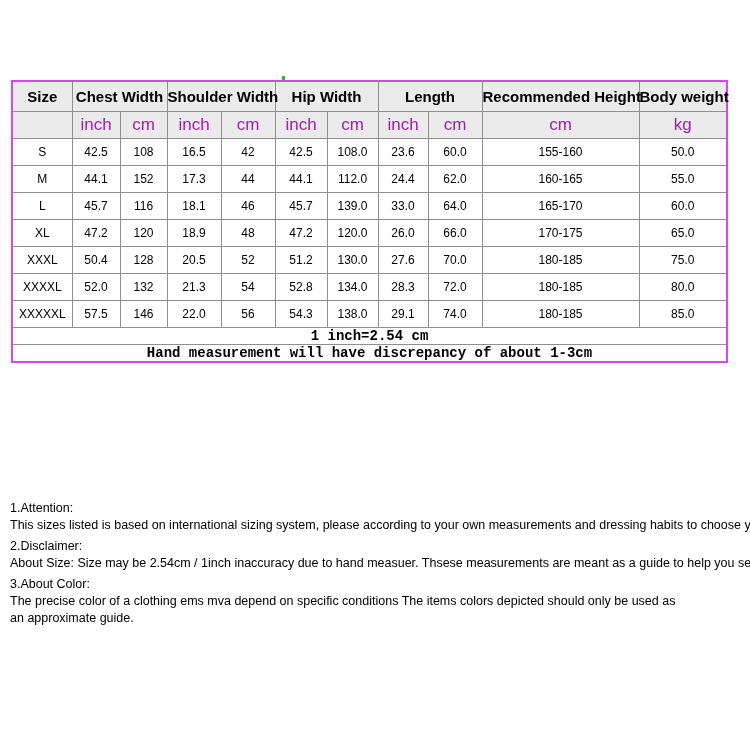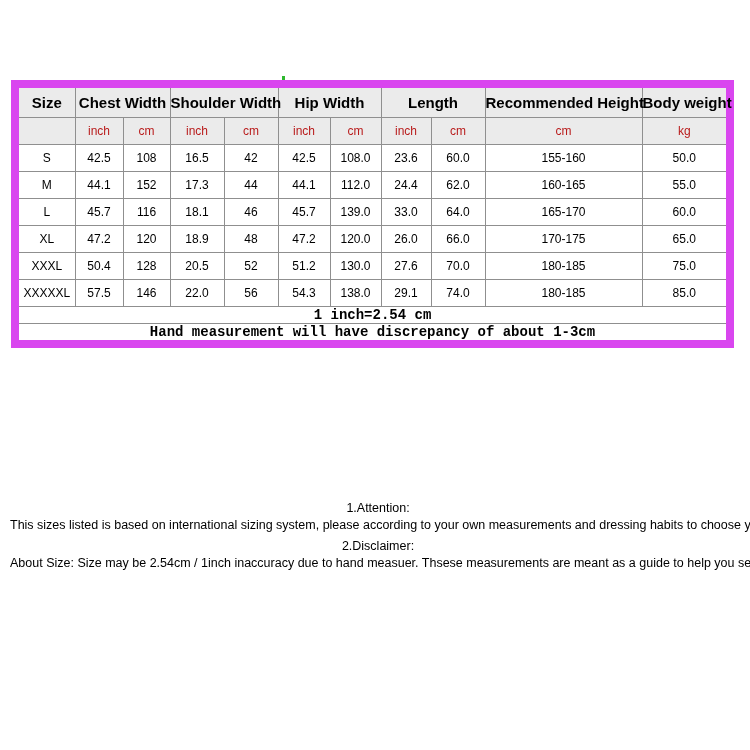--- a/index.html
+++ b/index.html
@@ -11,45 +11,45 @@
   .page { position: relative; width: 750px; height: 750px; background: #ffffff; }
 
   .speck {
     position: absolute; left: 282px; top: 76px; width: 3px; height: 4px;
     background: #2eb82e;
   }
 
   table.size-table {
     position: absolute; left: 11px; top: 80px; width: 715px;
     border-collapse: collapse; table-layout: fixed;
-    border: 8px solid #d946ef;
+    border: 2px solid #d946ef;
   }
   table.size-table th, table.size-table td {
     border: 1px solid #8f8f8f;
     text-align: center; vertical-align: middle;
     padding: 0; white-space: nowrap; overflow: visible;
   }
   tr.hdr-row th {
     height: 29px; background: #ebebeb;
     font-size: 15px; font-weight: bold; color: #000;
   }
   tr.units-row th {
     height: 26px; background: #ebebeb;
-    font-size: 12px; font-weight: normal; color: #b91c1c;
+    font-size: 17px; font-weight: normal; color: #a21caf;
   }
   tbody td { height: 26px; font-size: 12px; background: #ffffff; }
   tfoot td.foot {
     height: 15px; background: #ffffff;
     font-family: "Liberation Mono", monospace;
     font-size: 14px; font-weight: bold;
   }
 
   .notes {
     position: absolute; left: 10px; top: 500px; width: 736px;
-    font-size: 12.5px; line-height: 17px; color: #000; text-align: center;
+    font-size: 12.5px; line-height: 17px; color: #000;
   }
   .note { margin: 0 0 4px 0; }
   .note-line { white-space: nowrap; }
 </style>
 </head>
 <body>
 
 <div class="page">
 
   <div class="speck"></div>
@@ -152,20 +152,33 @@
           <td>20.5</td>
           <td>52</td>
           <td>51.2</td>
           <td>130.0</td>
           <td>27.6</td>
           <td>70.0</td>
           <td>180-185</td>
           <td>75.0</td>
         </tr>
         <tr>
+          <td>XXXXL</td>
+          <td>52.0</td>
+          <td>132</td>
+          <td>21.3</td>
+          <td>54</td>
+          <td>52.8</td>
+          <td>134.0</td>
+          <td>28.3</td>
+          <td>72.0</td>
+          <td>180-185</td>
+          <td>80.0</td>
+        </tr>
+        <tr>
           <td>XXXXXL</td>
           <td>57.5</td>
           <td>146</td>
           <td>22.0</td>
           <td>56</td>
           <td>54.3</td>
           <td>138.0</td>
           <td>29.1</td>
           <td>74.0</td>
           <td>180-185</td>
@@ -184,15 +197,20 @@
 
   <div class="notes">
     <div class="note">
       <div class="note-line">1.Attention:</div>
       <div class="note-line">This sizes listed is based on international sizing system, please according to your own measurements and dressing habits to choose your suitable size.</div>
     </div>
     <div class="note">
       <div class="note-line">2.Disclaimer:</div>
       <div class="note-line">About Size: Size may be 2.54cm / 1inch inaccuracy due to hand measuer. Thsese measurements are meant as a guide to help you select the correct size.</div>
     </div>
+    <div class="note">
+      <div class="note-line">3.About Color:</div>
+      <div class="note-line">The precise color of a clothing ems mva depend on specific conditions The items colors depicted should only be used as</div>
+      <div class="note-line">an approximate guide.</div>
+    </div>
   </div>
 
 </div>
 
 </body></html>

